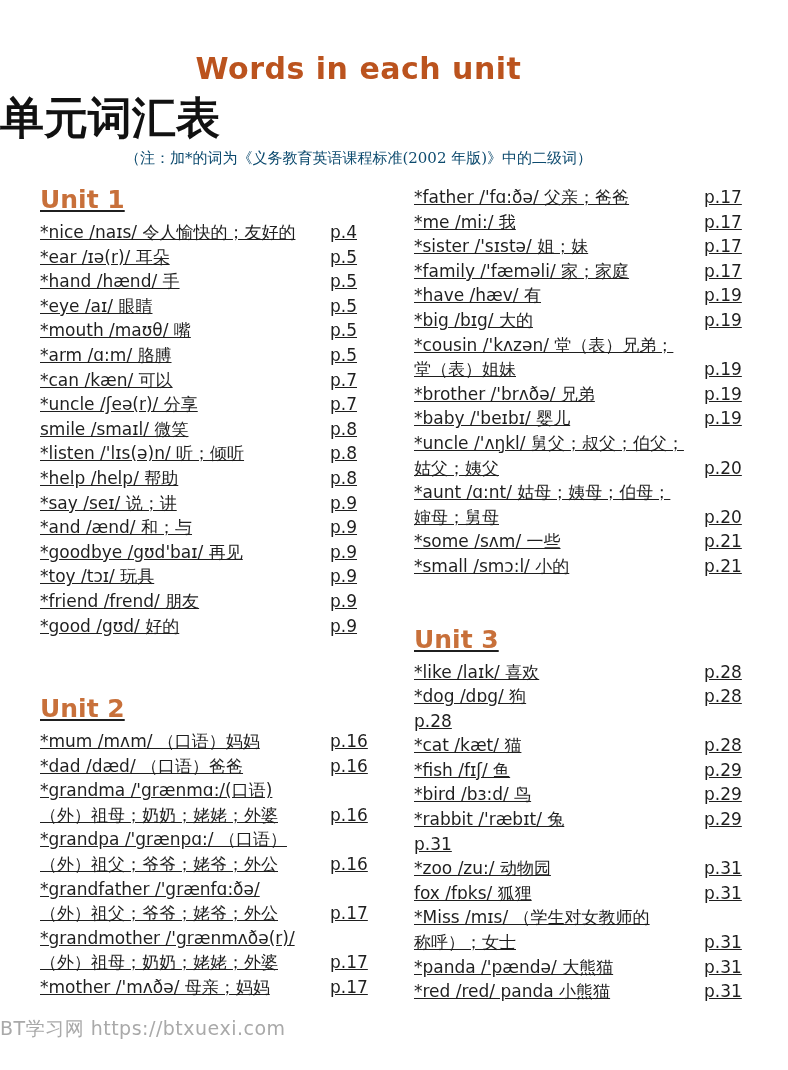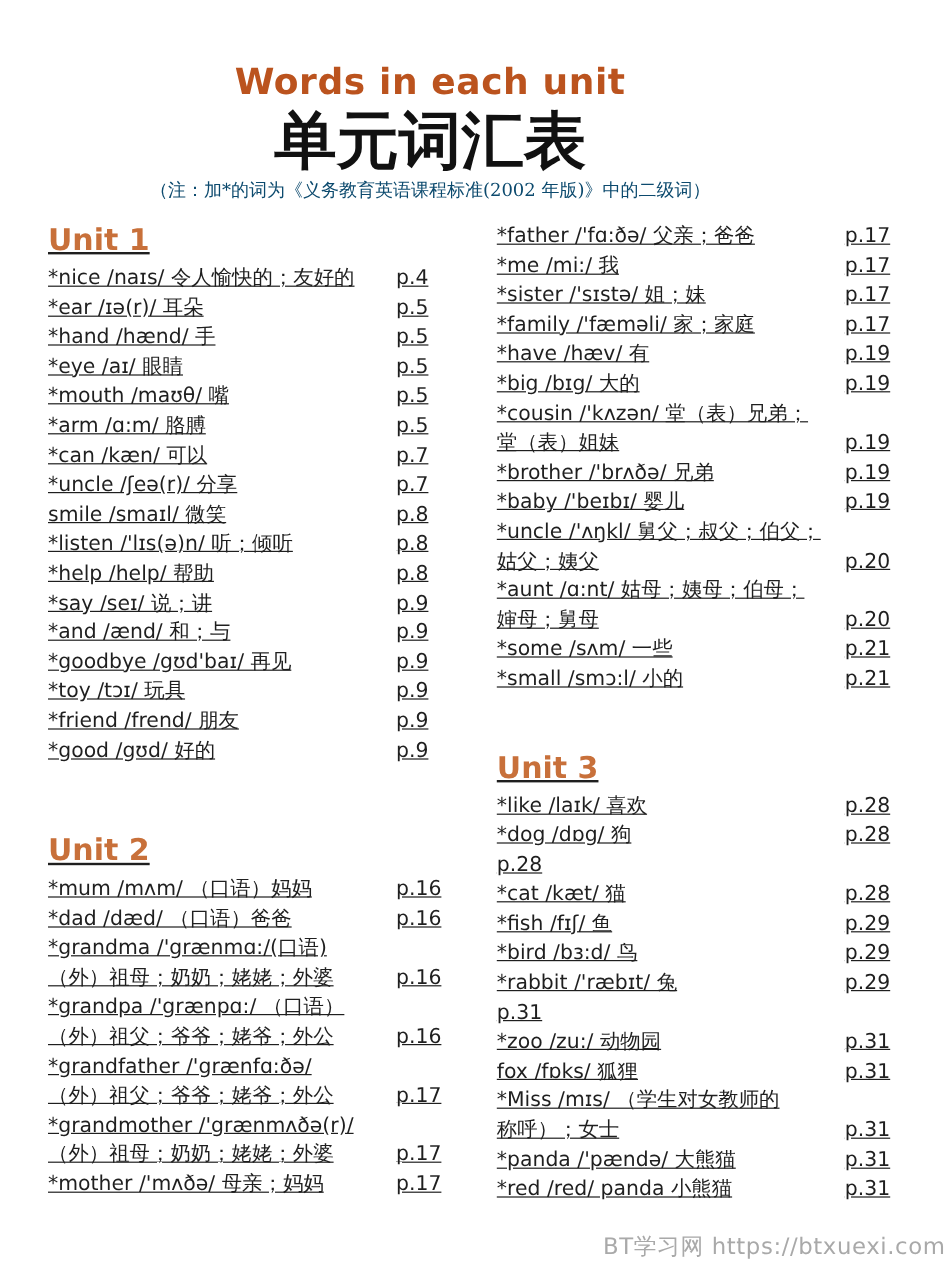--- a/index.html
+++ b/index.html
@@ -15,22 +15,21 @@
   .main-title{
     text-align:center;
     font-size:30px;
     font-weight:bold;
     color:#bb531e;
     padding-top:52px;
     letter-spacing:0.5px;
     line-height:34px;
   }
   .cn-title{
-    text-align:center;
-    font-size:52px;
+    font-size:44px;
     font-weight:bold;
     color:#111111;
     font-family:"DejaVu Serif","Liberation Serif",serif;
     margin-top:8px;
     line-height:48px;
   }
   .note{
     text-align:center;
     font-size:15px;
     color:#0c4a6e;
@@ -72,25 +71,24 @@
     text-align:left;
     flex:none;
     font-size:17px;
   }
   .gap{width:100%;}
   .watermark{
     position:absolute;
     top:1016px;
     left:0;
     width:788px;
-    text-align:right;
+    text-align:left;
     font-size:19px;
     color:#a9a9a9;
     letter-spacing:0.5px;
-    margin-top:10px;
   }
 </style>
 </head>
 <body>
 
 <div class="page">
   <div class="main-title">Words in each unit</div>
   <div class="cn-title">单元词汇表</div>
   <div class="note">（注：加*的词为《义务教育英语课程标准(2002 年版)》中的二级词）</div>
 

